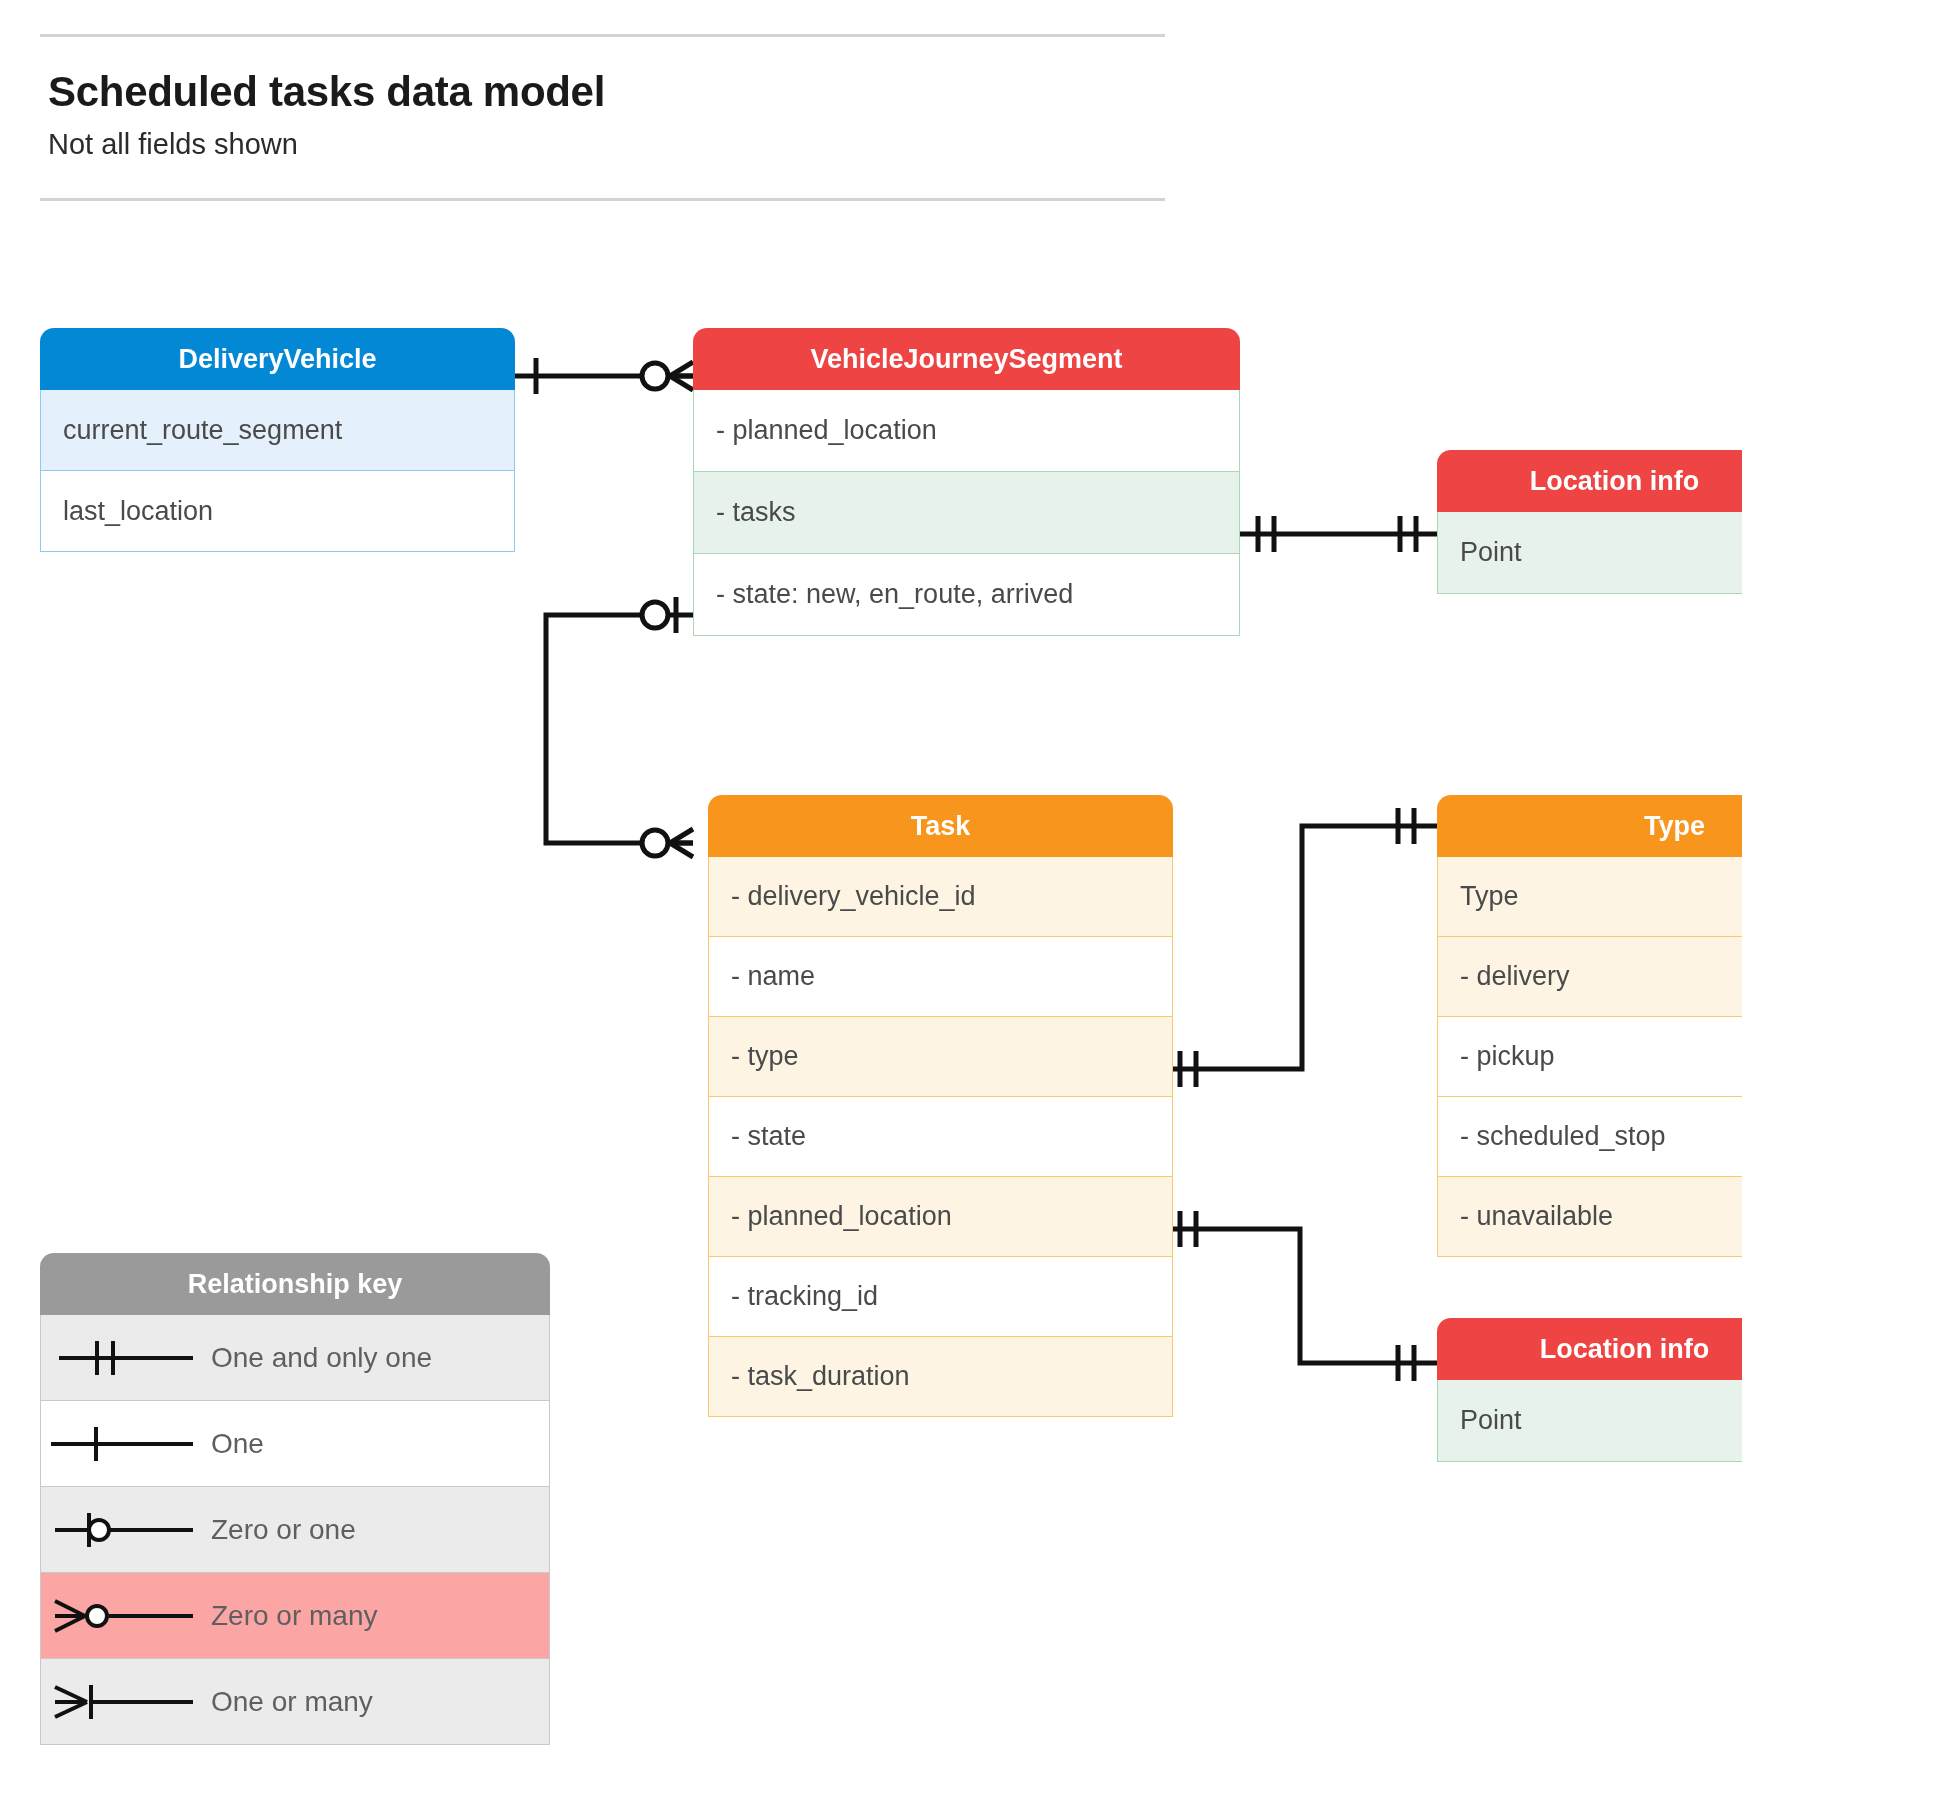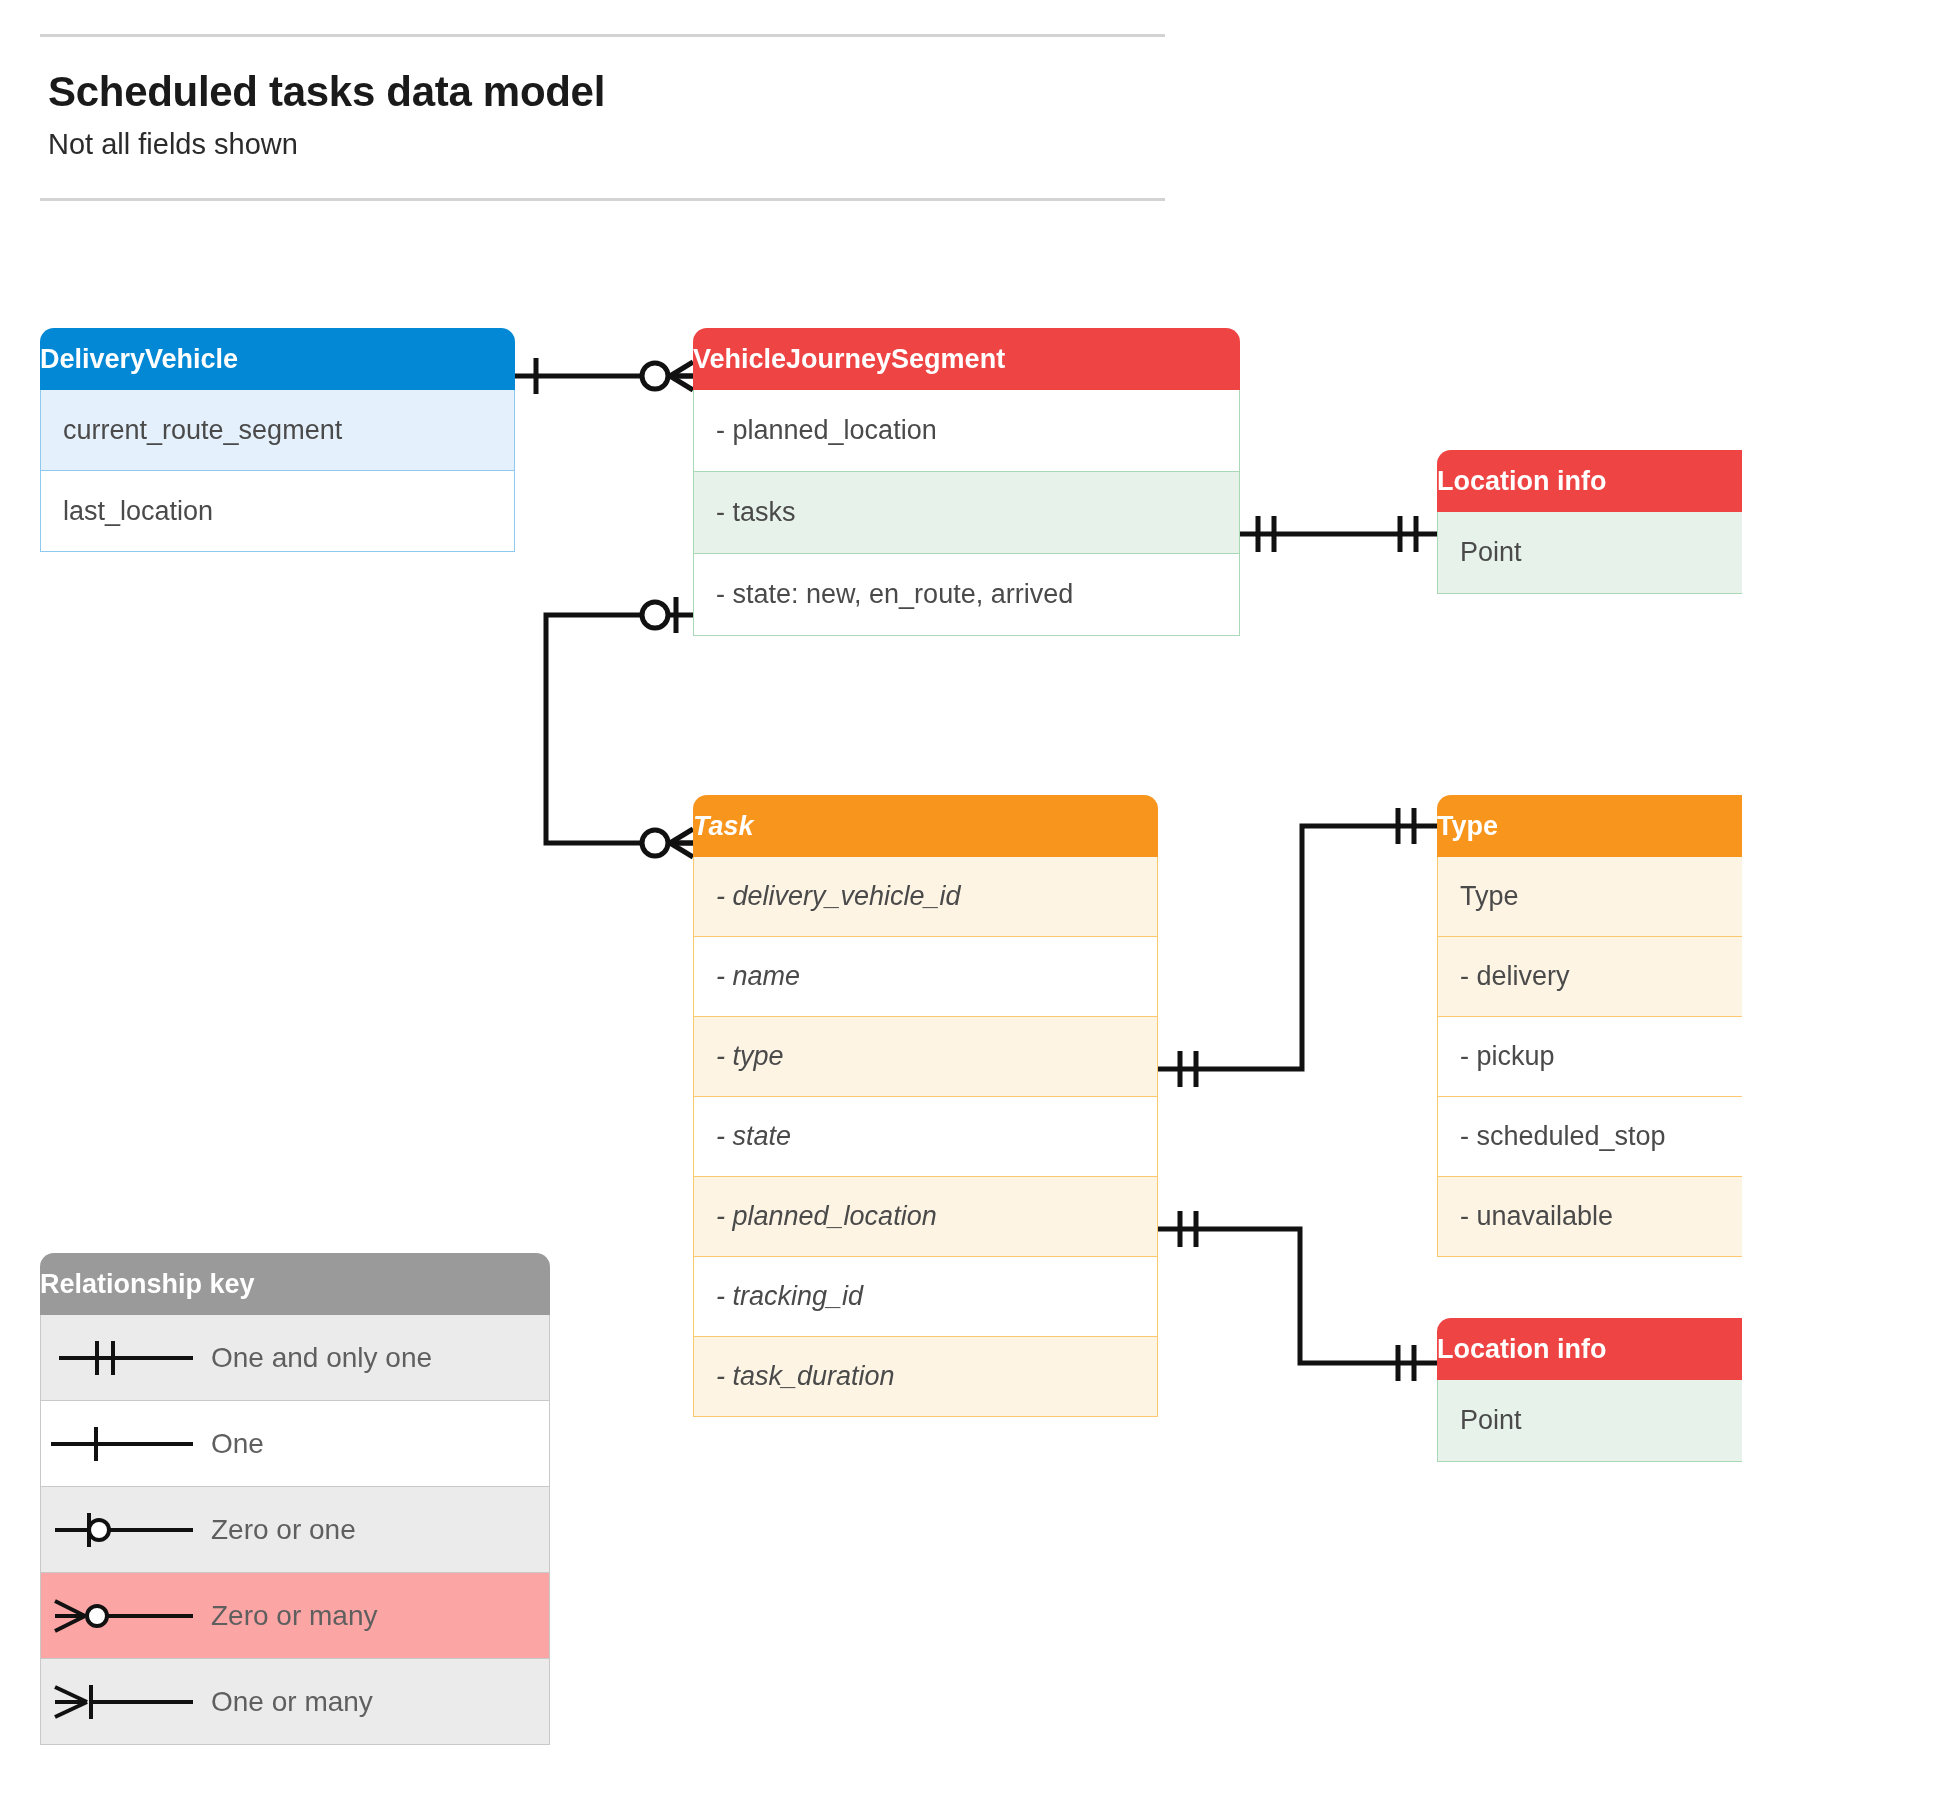--- a/index.html
+++ b/index.html
@@ -46,21 +46,21 @@
   }
 
   
   .entity {
     position: absolute;
     border-radius: 14px 14px 4px 4px;
   }
   .entity-header {
     height: 62px;
     line-height: 62px;
-    text-align: left;
+    text-align: center;
     font-size: 27px;
     font-weight: bold;
     color: #ffffff;
     border-radius: 14px 14px 0 0;
     white-space: nowrap;
     overflow: hidden;
   }
   .entity-row {
     height: 0px; 
     display: flex;
@@ -194,21 +194,21 @@
     <div class="entity-row plain" style="height:82px;">-  planned_location</div>
     <div class="entity-row alt" style="height:82px;">- tasks</div>
     <div class="entity-row plain" style="height:82px;">- state: new, en_route, arrived</div>
   </div>
 
   <div class="entity th-green" style="left:1437px; top:450px; width:355px;">
     <div class="entity-header">Location info</div>
     <div class="entity-row alt" style="height:82px;">Point</div>
   </div>
 
-  <div class="entity th-orange" style="left:693px; top:795px; width:465px;font-style:italic;">
+  <div class="entity th-orange" style="left:708px; top:795px; width:465px;">
     <div class="entity-header">Task</div>
     <div class="entity-row alt" style="height:80px;">- delivery_vehicle_id</div>
     <div class="entity-row plain" style="height:80px;">- name</div>
     <div class="entity-row alt" style="height:80px;">- type</div>
     <div class="entity-row plain" style="height:80px;">- state</div>
     <div class="entity-row alt" style="height:80px;">- planned_location</div>
     <div class="entity-row plain" style="height:80px;">- tracking_id</div>
     <div class="entity-row alt" style="height:80px;">- task_duration</div>
   </div>
 

